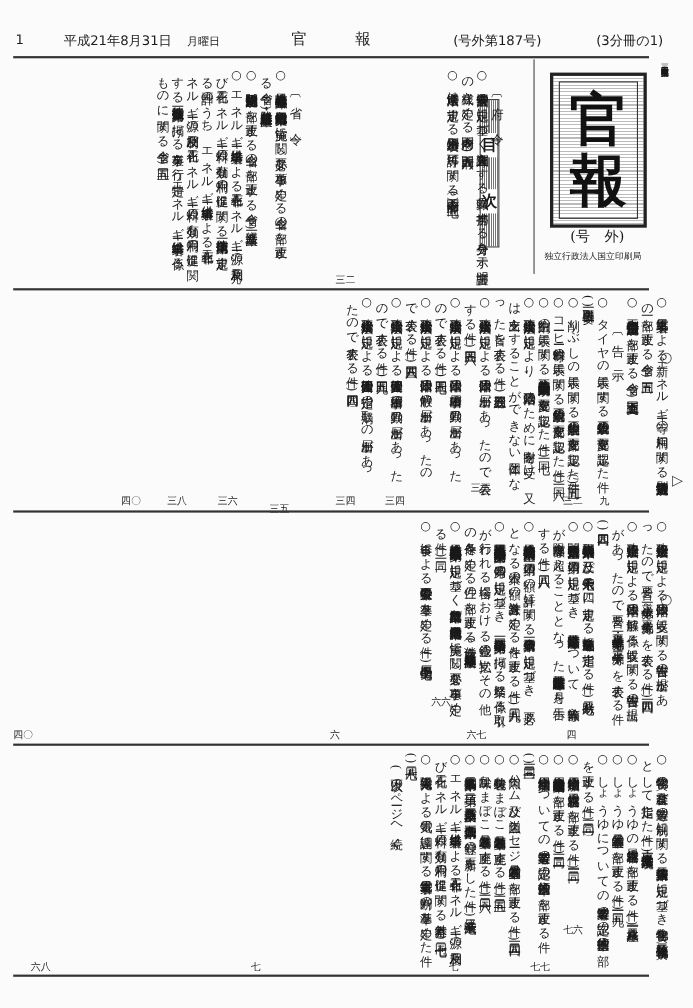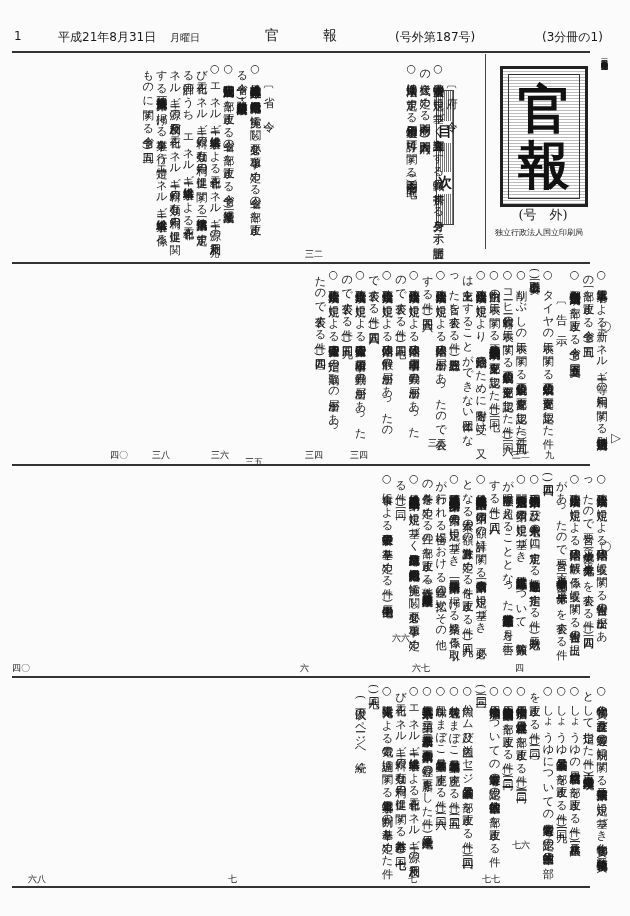--- a/index.html
+++ b/index.html
@@ -35,21 +35,21 @@
 </style>
 </head>
 <body>
 
 <div class="header">
   <span style="left:4px">1</span>
   <span style="left:48px">平成21年8月31日</span>
   <span style="left:160px;font-size:10px;top:9px">月曜日</span>
   <span style="left:255px;font-size:14px;top:5px">官</span>
   <span style="left:313px;font-size:14px;top:5px">報</span>
-  <span style="left:385px">(号外第187号)</span>
+  <span style="left:402px">(号外第187号)</span>
   <span style="left:532px">(3分冊の1)</span>
 </div>
 <div class="hline" style="left:12px;top:51px;width:578px"></div>
 
 <div class="vline" style="left:485px;top:54px;height:195px"></div>
 <div class="masthead">
   <div class="inner">
     <div class="ch">官</div>
     <div class="ch">報</div>
   </div>
@@ -88,21 +88,21 @@
   <span class="item">○防虫剤の表示に関する公正競争規約等六十六公正競争規約の一部変更を認定した件　(同一七)</span>
   <span class="item">○政治資金規正法の規定により、政治活動のために寄附を受け、又は支出をすることができない団体となった旨を公表する件　(総務四三五)</span>
   <span class="item">○政治資金規正法の規定による政治団体の届出があったので公表する件　(同四三六)</span>
   <span class="item">○政治資金規正法の規定による政治団体の届出事項の異動の届出があったので公表する件　(同四三七)</span>
   <span class="item">○政治資金規正法の規定による政治団体の解散の届出があったので公表する件　(同四三八)</span>
   <span class="item">○政治資金規正法の規定による資金管理団体の届出事項の異動の届出があったので公表する件　(同四三九)</span>
   <span class="item">○政治資金規正法の規定による資金管理団体の指定の取消しの届出があったので公表する件　(同四四〇)</span>
 </div>
 <span class="pg" style="left:110px;top:449px">四〇</span>
 <span class="pg" style="left:152px;top:449px">三八</span>
-<span class="pg" style="left:211px;top:449px">三六</span>
+<span class="pg" style="left:198px;top:449px">三六</span>
 <span class="pg" style="left:245px;top:456px">三五</span>
 <span class="pg" style="left:305px;top:449px">三四</span>
 <span class="pg" style="left:350px;top:449px">三四</span>
 <span class="pg" style="left:428px;top:437px">三三</span>
 <span class="pg" style="left:512px;top:449px">三二</span>
 <span class="pg" style="left:545px;top:449px">九</span>
 <div class="hline" style="left:12px;top:464px;width:578px"></div>
 
 <div class="col" style="right:22px;top:472px;height:172px">
   <span class="item">○政治資金規正法の規定による政治団体の収支に関する報告書の提出があったので要旨　(平成十一年分～平成十九年分)　を公表する件　(同四四一)</span>
@@ -110,21 +110,21 @@
   <span class="item">○租税特別措置法第二十八条の三及び第六十七条の四に規定する転廃業助成金等を指定する件　(財務二八七)</span>
   <span class="item">○関税暫定措置法第八条の四第一項の規定に基づき、特定特恵鉱工業産品等について、輸入額等が限度額等を超えることとなった特定特恵鉱工業産品等及び月を告示する件　(同二八八)</span>
   <span class="item">○株式会社日本政策投資銀行法附則第二条の四第一項の額の計算に関する省令第三条第一項の規定に基づき、必要となる資本の額の計算方法を定める件を改正する件　(同二八九)</span>
   <span class="item">○株式会社日本政策金融公庫法第二十一条第一項第二号及び第四号の規定に基づき、同法第十一条第二項第二号に掲げる業務に係る取引が行われる場合における金銭の支払いその他の条件を定める件の一部を改正する件(財務・農林水産・経済産業一一)</span>
   <span class="item">○株式会社日本政策金融公庫法第二十二条第三項の規定に基づく危機対応業務及び危機対応円滑化業務の実施に関し必要な事項を定める件　(同一二)</span>
   <span class="item">○食事による栄養摂取量の基準を定める件　(厚生労働四〇七)</span>
 </div>
 <span class="pg" style="left:12px;top:662px">四〇</span>
 <span class="pg" style="left:300px;top:662px">六</span>
 <span class="pg" style="left:392px;top:632px">六六</span>
-<span class="pg" style="left:412px;top:662px">六七</span>
+<span class="pg" style="left:424px;top:662px">六七</span>
 <span class="pg" style="left:515px;top:662px">四</span>
 <div class="hline" style="left:12px;top:676px;width:578px"></div>
 
 <div class="col" style="right:22px;top:684px;height:178px">
   <span class="item">○化学物質の審査及び製造等の規制に関する法律第二条第五項の規定に基づき化学物質を第二種監視化学物質として指定した件　(厚生労働・経済産業・環境一)</span>
   <span class="item">○しょうゆの日本農林規格の一部を改正する件　(農林水産一二一八)</span>
   <span class="item">○しょうゆ品質表示基準の一部を改正する件　(同一二一九)</span>
   <span class="item">○しょうゆについての製造業者等の認定の技術的基準の一部を改正する件　(同一二二〇)</span>
   <span class="item">○食用植物油脂の日本農林規格の一部を改正する件　(同一二二一)</span>
   <span class="item">○食用植物油脂品質表示基準の一部を改正する件　(同一二二二)</span>

